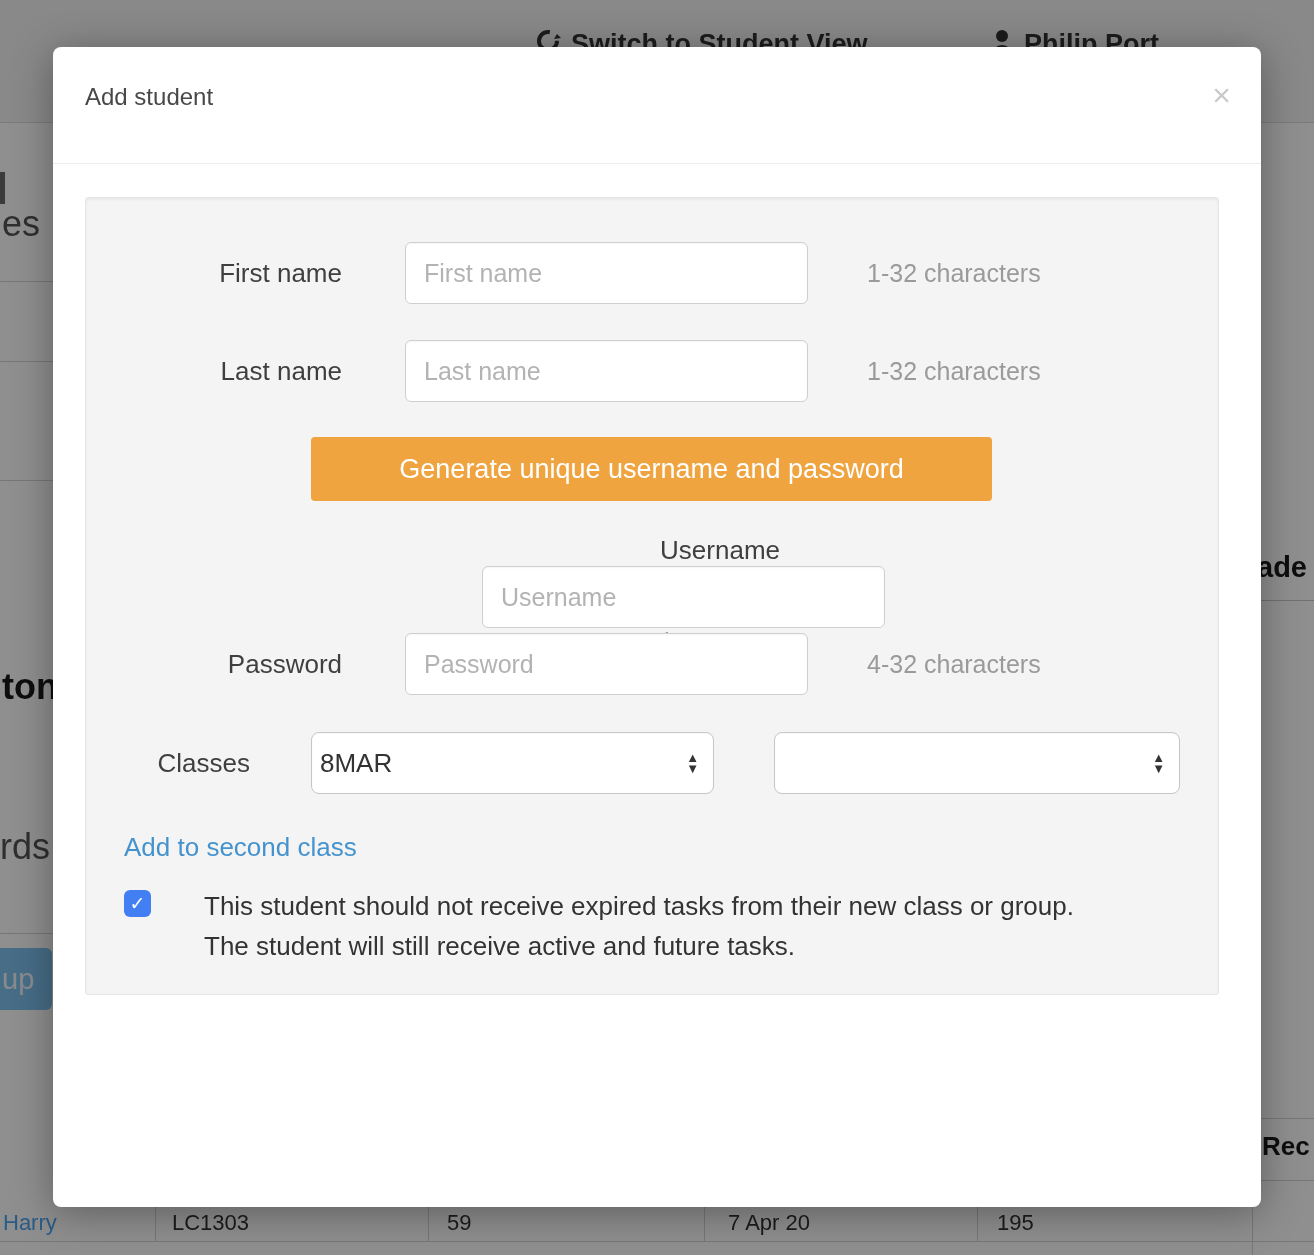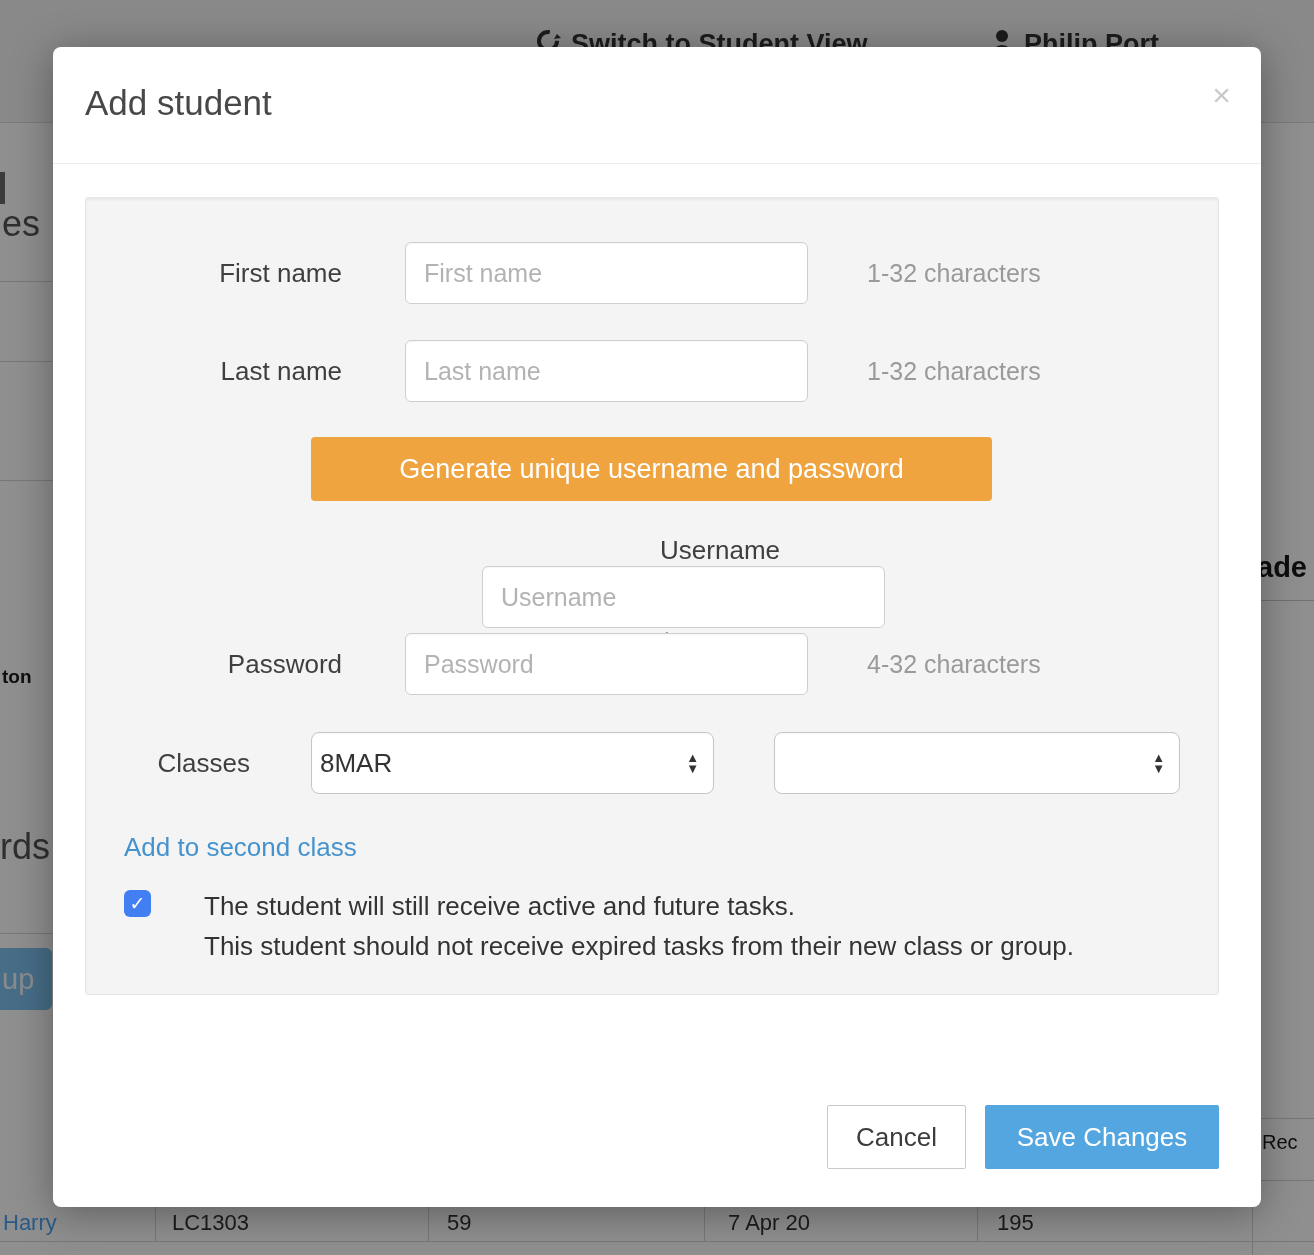--- a/index.html
+++ b/index.html
@@ -24,21 +24,21 @@
   .btm-row-text{position:absolute;top:1210px;font-size:22px;color:#333;}
   .link-blue{color:#4da4ef;}
 
   
   #overlay{position:absolute;inset:0;background:rgba(0,0,0,0.44);z-index:5;}
 
   
   #modal{position:absolute;left:53px;top:47px;width:1208px;height:1160px;background:#fff;border-radius:8px;
     box-shadow:0 6px 40px rgba(0,0,0,0.35);z-index:10;}
   .modal-header{position:absolute;left:0;top:0;right:0;height:116px;border-bottom:1px solid #ececec;}
-  .modal-title{position:absolute;left:32px;top:36px;font-size:35px;color:#484848;}
+  .modal-title{position:absolute;left:32px;top:36px;font-size:24px;color:#484848;}
   .close-btn{position:absolute;right:30px;top:32px;font-size:32px;color:#c9c9c9;cursor:pointer;line-height:1;}
   .panel{position:absolute;left:32px;top:150px;width:1134px;height:798px;background:#f4f4f4;
     border:1px solid #e6e6e6;border-radius:3px;box-sizing:border-box;box-shadow:inset 0 2px 3px rgba(0,0,0,0.05);}
   .form-row{position:absolute;left:0;width:100%;height:62px;display:flex;align-items:center;}
   .f-label{width:256px;text-align:right;font-size:26px;color:#3f3f3f;flex:none;}
   .f-input{margin-left:63px;width:403px;height:62px;box-sizing:border-box;border:1px solid #cfcfcf;border-radius:6px;
     padding:0 18px;font-size:25px;color:#333;background:#fff;font-family:inherit;outline:none;flex:none;
     box-shadow:inset 0 1px 2px rgba(0,0,0,0.04);}
   .f-input::placeholder{color:#b3b3b3;opacity:1;}
   .f-hint{margin-left:59px;font-size:25px;color:#9a9a9a;}
@@ -83,31 +83,31 @@
       </span>
       <span>Philip Port</span>
     </div>
   </div>
 
   <div class="abs" style="left:0;top:172px;width:5px;height:32px;background:#6a6a6a;"></div>
   <div class="frag-text" style="left:2px;top:203px;font-size:36px;">es</div>
   <div class="hline" style="left:0;top:281px;width:60px;"></div>
   <div class="hline" style="left:0;top:361px;width:60px;"></div>
   <div class="hline" style="left:0;top:480px;width:60px;"></div>
-  <div class="frag-bold" style="left:2px;top:666px;font-size:19px;">ton</div>
+  <div class="frag-bold" style="left:2px;top:666px;font-size:36px;">ton</div>
   <div class="frag-text" style="left:0;top:826px;font-size:36px;">rds</div>
   <div class="hline" style="left:0;top:933px;width:60px;"></div>
   <div class="group-btn">
     <span>up</span>
   </div>
 
   <div class="frag-bold" style="left:1257px;top:551px;font-size:29px;">ade</div>
   <div class="hline" style="left:1248px;top:600px;width:66px;background:#c9c9c9;"></div>
   <div class="hline" style="left:1252px;top:1118px;width:62px;"></div>
-  <div class="frag-bold" style="left:1262px;top:1131px;font-size:20px;font-weight:400;">Rec</div>
+  <div class="frag-bold" style="left:1262px;top:1131px;font-size:26px;font-weight:700;">Rec</div>
   <div class="hline" style="left:1252px;top:1180px;width:62px;"></div>
   <div class="vline" style="left:1252px;top:1118px;height:137px;"></div>
 
   <div>
     <div class="vline" style="left:155px;top:1205px;height:36px;"></div>
     <div class="vline" style="left:428px;top:1205px;height:36px;"></div>
     <div class="vline" style="left:704px;top:1205px;height:36px;"></div>
     <div class="vline" style="left:977px;top:1205px;height:36px;"></div>
     <div class="hline" style="left:0;top:1241px;width:1314px;"></div>
     <div class="btm-row-text link-blue" style="left:3px;">Harry</div>
@@ -172,23 +172,19 @@
       </div>
     </div>
 
     <div class="add-link">Add to second class</div>
 
     <div class="chk-row">
       <div class="chk-box">
         <span>✓</span>
       </div>
       <div class="chk-text">
+        <div>This student should not receive expired tasks from their new class or group.</div>
         <div>The student will still receive active and future tasks.</div>
-        <div>This student should not receive expired tasks from their new class or group.</div>
       </div>
     </div>
   </div>
 
-  <div class="modal-footer">
-    <button class="btn-cancel">Cancel</button>
-    <button class="btn-save">Save Changes</button>
-  </div>
 </div>
 
 </body></html>

